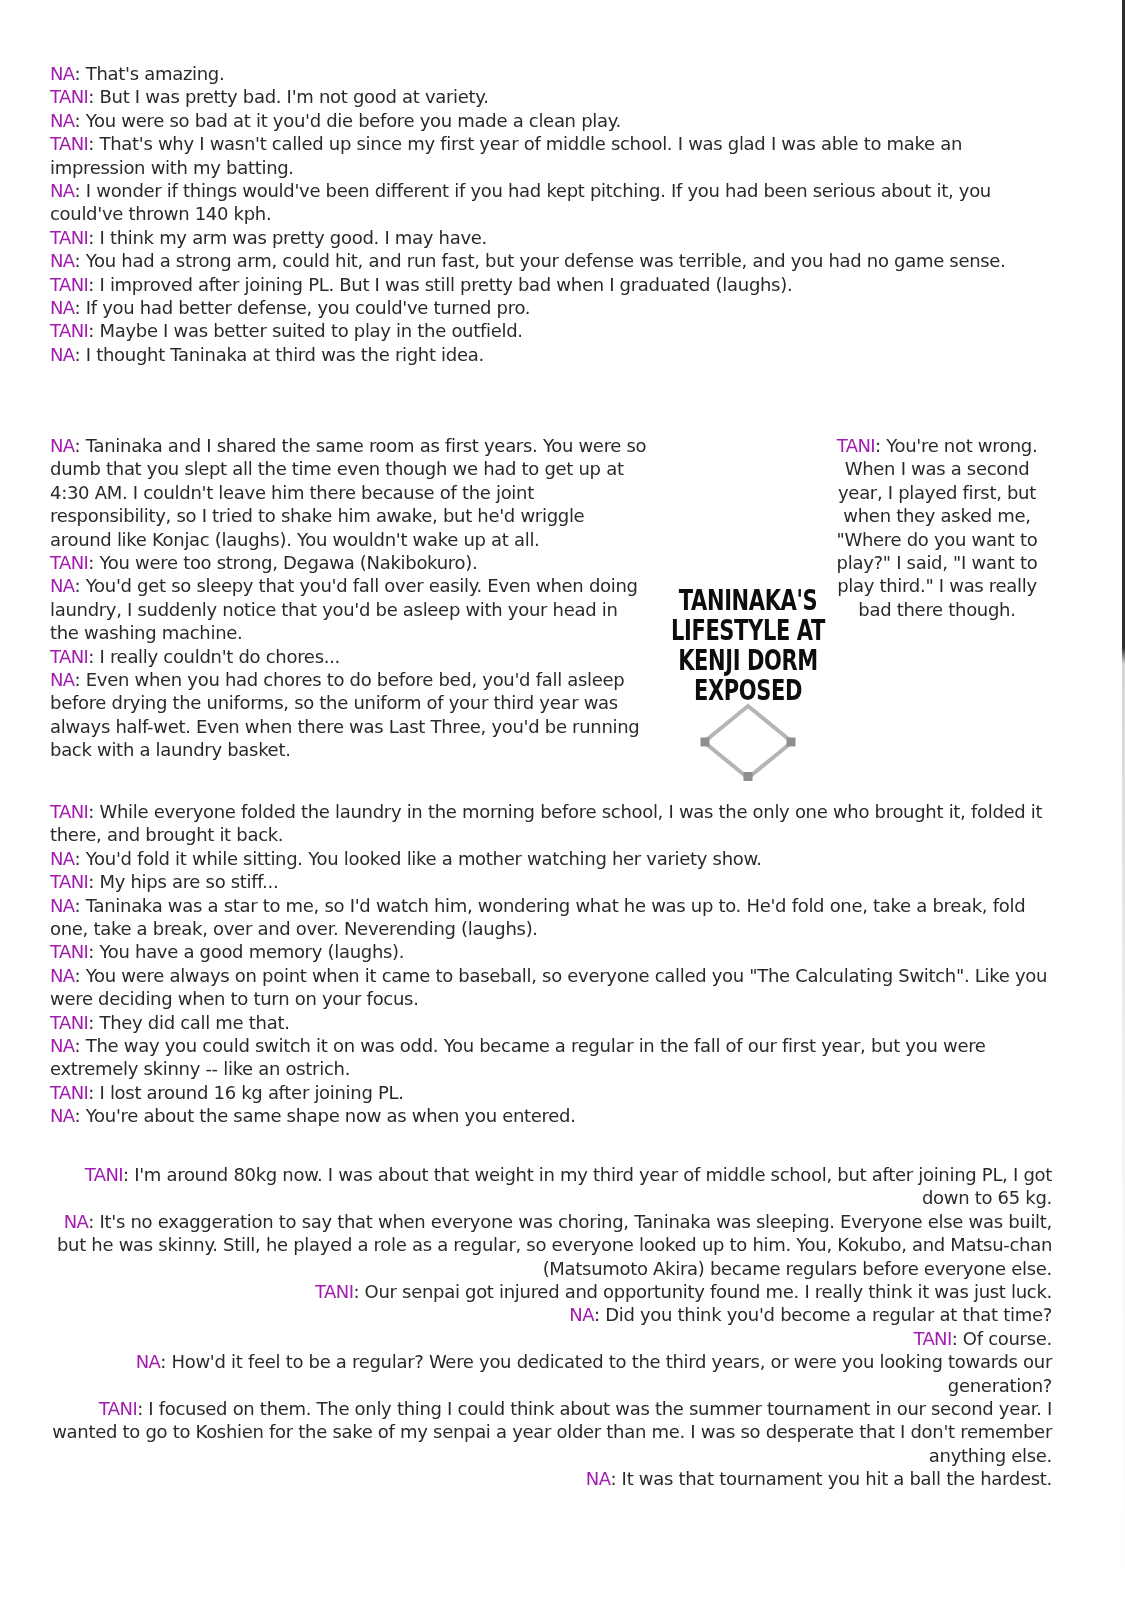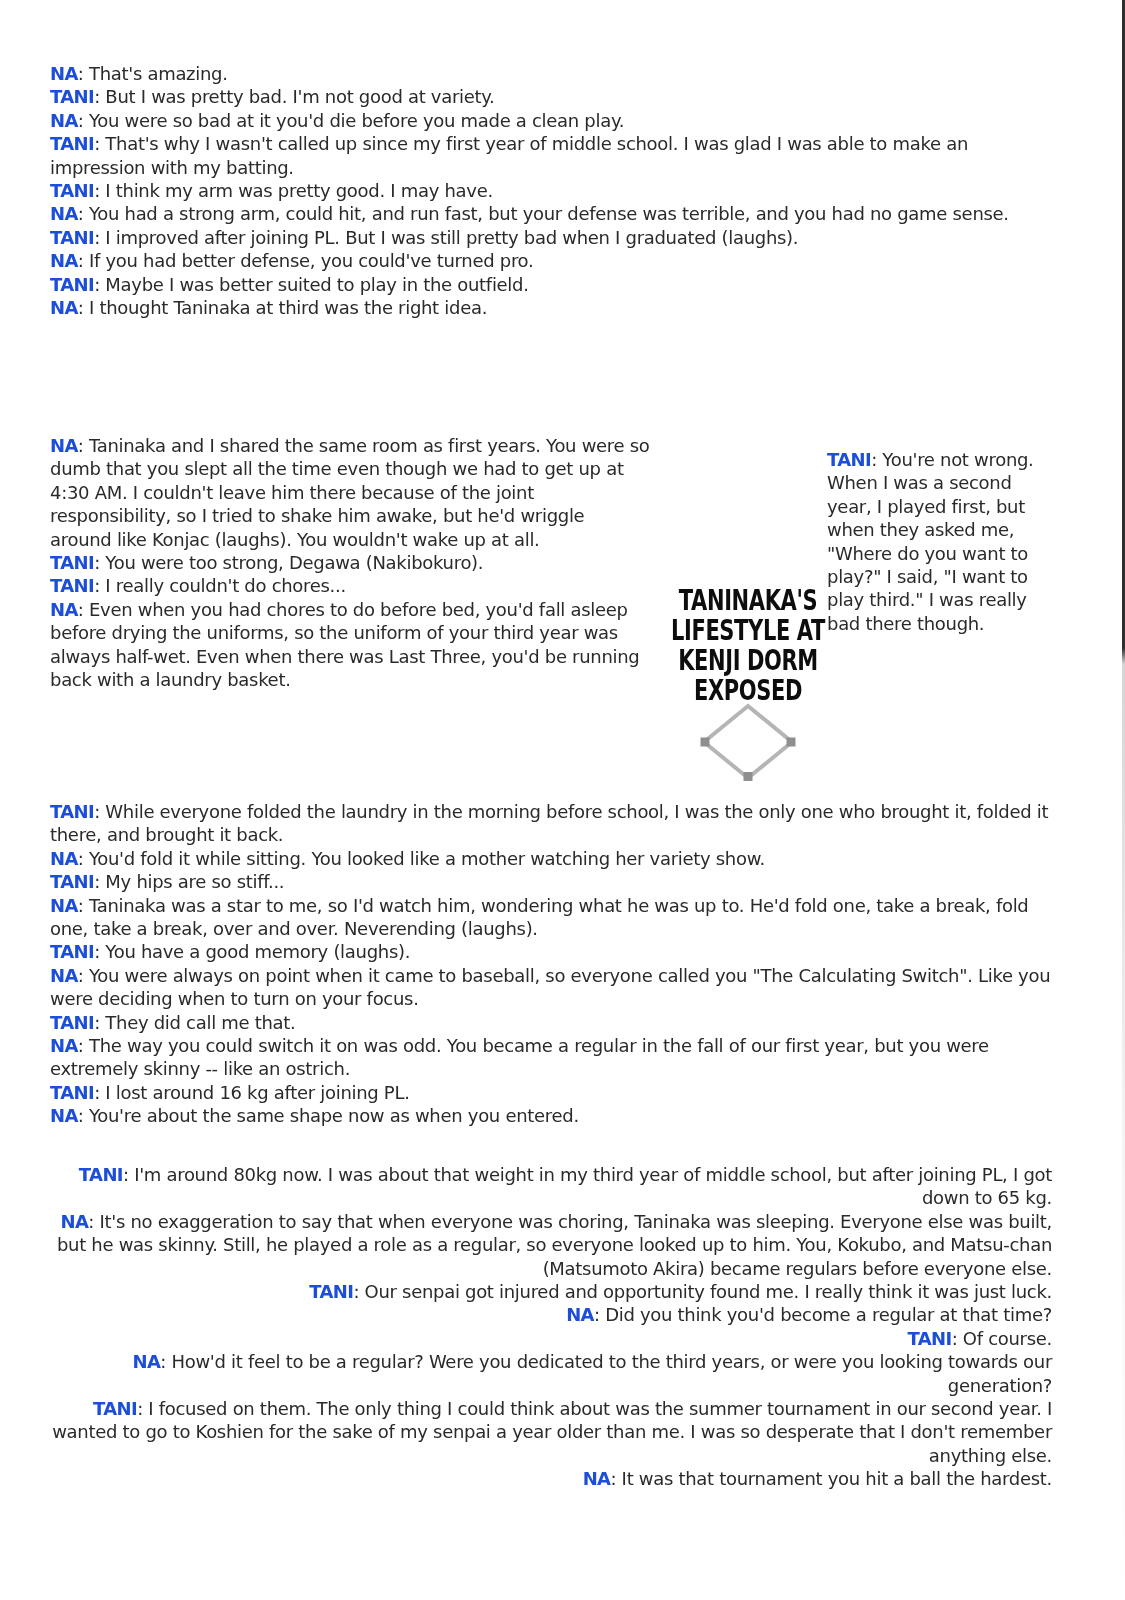--- a/index.html
+++ b/index.html
@@ -13,22 +13,22 @@
     color: #2a2a2a;
   }
   .dialogue {
     position: absolute;
     font-size: 18px;
     line-height: 23.4px;
     letter-spacing: -0.3px;
   }
   .dialogue p.line { margin: 0; }
   .spk {
-    font-weight: bold;
-    color: #1d4ed8;
+    font-weight: normal;
+    color: #a21caf;
     letter-spacing: -0.6px;
   }
   .feature {
     position: absolute;
     left: 640px;
     top: 586px;
     width: 216px;
     text-align: center;
     transform: scaleX(0.75);
     transform-origin: 50% 0;
@@ -54,45 +54,47 @@
       to bottom,
       #2e2e2e 0%,
       #2e2e2e 40.5%,
       rgba(150,150,150,0.4) 41.5%,
       rgba(200,200,200,0.18) 72%,
       rgba(255,255,255,0) 100%
     );
   }
   #sec-intro      { left: 50px;  top: 62px;   width: 1002px; }
   #sec-dorm-left  { left: 50px;  top: 434px;  width: 600px;  }
-  #sec-dorm-right { left: 827px; top: 448px;  width: 220px;  }
+  #sec-dorm-right { left: 827px; top: 434px;  width: 220px; text-align: center;  }
   #sec-laundry    { left: 50px;  top: 800px;  width: 1008px; }
   #sec-regular    { left: 50px;  top: 1163px; width: 1002px; text-align: right; }
 </style>
 </head>
 <body>
 
 <div class="page">
 
   <section class="dialogue" id="sec-intro">
       <p class="line"><b class="spk">NA</b><span>: That's amazing.</span></p>
       <p class="line"><b class="spk">TANI</b><span>: But I was pretty bad. I'm not good at variety.</span></p>
       <p class="line"><b class="spk">NA</b><span>: You were so bad at it you'd die before you made a clean play.</span></p>
       <p class="line"><b class="spk">TANI</b><span>: That's why I wasn't called up since my first year of middle school. I was glad I was able to make an impression with my batting.</span></p>
+      <p class="line"><b class="spk">NA</b><span>: I wonder if things would've been different if you had kept pitching. If you had been serious about it, you could've thrown 140 kph.</span></p>
       <p class="line"><b class="spk">TANI</b><span>: I think my arm was pretty good. I may have.</span></p>
       <p class="line"><b class="spk">NA</b><span>: You had a strong arm, could hit, and run fast, but your defense was terrible, and you had no game sense.</span></p>
       <p class="line"><b class="spk">TANI</b><span>: I improved after joining PL. But I was still pretty bad when I graduated (laughs).</span></p>
       <p class="line"><b class="spk">NA</b><span>: If you had better defense, you could've turned pro.</span></p>
       <p class="line"><b class="spk">TANI</b><span>: Maybe I was better suited to play in the outfield.</span></p>
       <p class="line"><b class="spk">NA</b><span>: I thought Taninaka at third was the right idea.</span></p>
     </section>
 
   <section class="dialogue" id="sec-dorm-left">
       <p class="line"><b class="spk">NA</b><span>: Taninaka and I shared the same room as first years. You were so dumb that you slept all the time even though we had to get up at 4:30 AM. I couldn't leave him there because of the joint responsibility, so I tried to shake him awake, but he'd wriggle around like Konjac (laughs). You wouldn't wake up at all.</span></p>
       <p class="line"><b class="spk">TANI</b><span>: You were too strong, Degawa (Nakibokuro).</span></p>
+      <p class="line"><b class="spk">NA</b><span>: You'd get so sleepy that you'd fall over easily. Even when doing laundry, I suddenly notice that you'd be asleep with your head in the washing machine.</span></p>
       <p class="line"><b class="spk">TANI</b><span>: I really couldn't do chores...</span></p>
       <p class="line"><b class="spk">NA</b><span>: Even when you had chores to do before bed, you'd fall asleep before drying the uniforms, so the uniform of your third year was always half-wet. Even when there was Last Three, you'd be running back with a laundry basket.</span></p>
     </section>
 
   <div class="feature">
     <div>TANINAKA'S</div>
     <div>LIFESTYLE AT</div>
     <div>KENJI DORM</div>
     <div>EXPOSED</div>
   </div>

